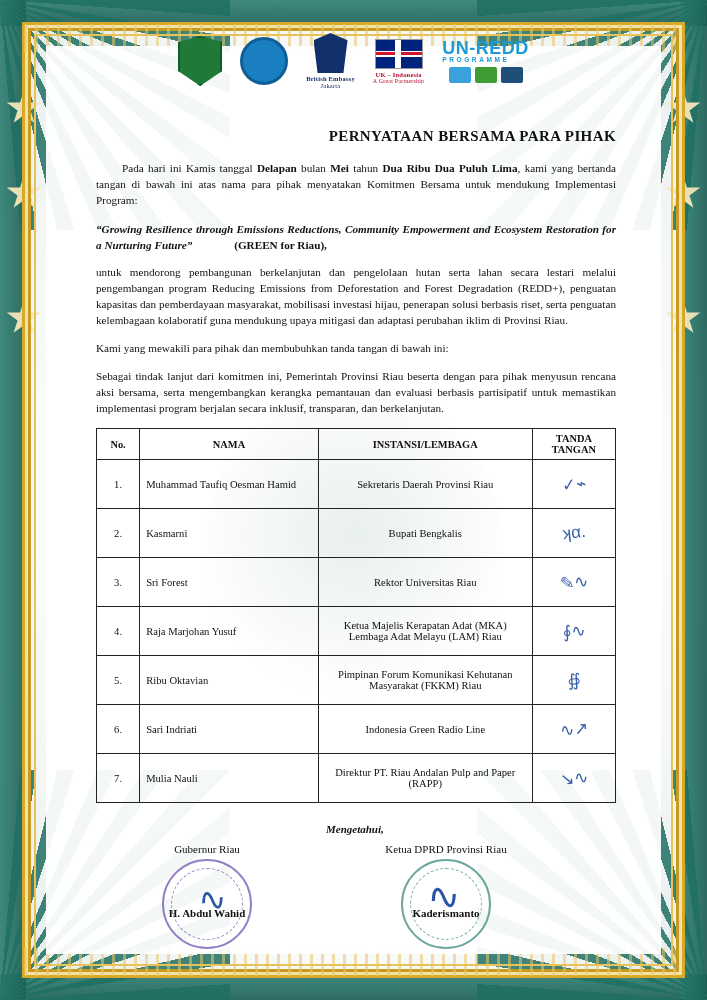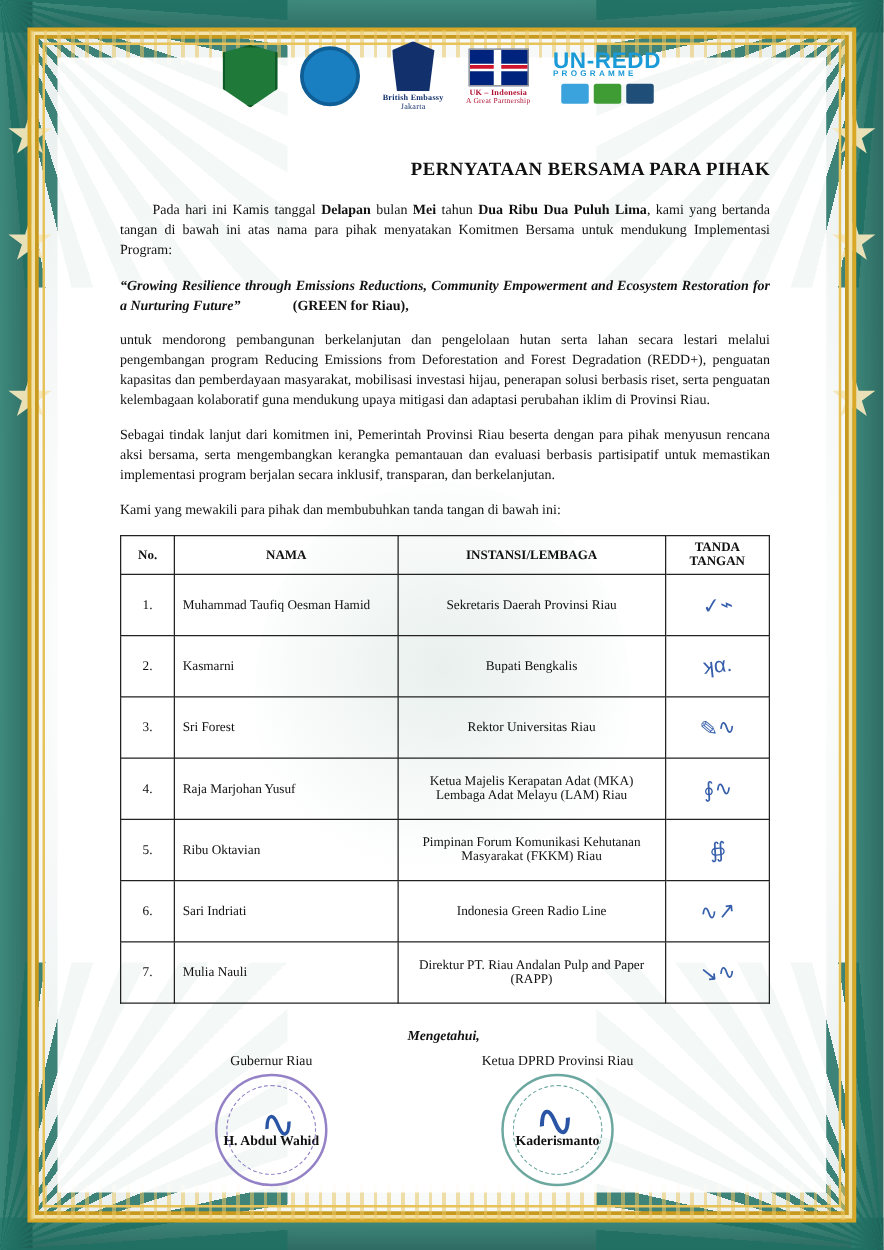--- a/index.html
+++ b/index.html
@@ -162,21 +162,21 @@
     font-size:17px;display:flex;align-items:center;justify-content:center;opacity:.85;
     transform:rotate(-6deg);
   }
   .footer{
     position:relative;margin-top:24px;height:120px;
   }
   .know{
     position:absolute;left:230px;top:-4px;font-style:italic;font-weight:bold;font-size:11px;
   }
   .sigblock{position:absolute;text-align:center;width:210px;}
-  .sigblock.left{left:16px;top:16px;}
+  .sigblock.left{left:6px;top:16px;}
   .sigblock.right{left:245px;top:16px;}
   .sigrole{font-size:11px;}
   .signame{font-size:11px;font-weight:bold;margin-top:52px;}
   .stamp{
     position:absolute;left:50%;top:16px;transform:translateX(-50%);
     width:86px;height:86px;border-radius:50%;
     border:2px solid #5b3fa8;opacity:.65;
   }
   .stamp:after{
     content:"";position:absolute;inset:7px;border:1px dashed #5b3fa8;border-radius:50%;
@@ -259,23 +259,23 @@
     <p class="para indent">
       <span>Pada hari ini Kamis tanggal </span><b>Delapan</b><span> bulan </span><b>Mei</b><span> tahun </span><b>Dua Ribu Dua Puluh Lima</b><span>, kami yang bertanda tangan di bawah ini atas nama para pihak menyatakan Komitmen Bersama untuk mendukung Implementasi Program:</span>
     </p>
 
     <p class="quote">
       <span>“Growing Resilience through Emissions Reductions, Community Empowerment and Ecosystem Restoration for a Nurturing Future”</span><span class="plain"> (GREEN for Riau),</span>
     </p>
 
     <p class="para">untuk mendorong pembangunan berkelanjutan dan pengelolaan hutan serta lahan secara lestari melalui pengembangan program Reducing Emissions from Deforestation and Forest Degradation (REDD+), penguatan kapasitas dan pemberdayaan masyarakat, mobilisasi investasi hijau, penerapan solusi berbasis riset, serta penguatan kelembagaan kolaboratif guna mendukung upaya mitigasi dan adaptasi perubahan iklim di Provinsi Riau.</p>
 
+    <p class="para lead">Kami yang mewakili para pihak dan membubuhkan tanda tangan di bawah ini:</p>
+
     <p class="para">Sebagai tindak lanjut dari komitmen ini, Pemerintah Provinsi Riau beserta dengan para pihak menyusun rencana aksi bersama, serta mengembangkan kerangka pemantauan dan evaluasi berbasis partisipatif untuk memastikan implementasi program berjalan secara inklusif, transparan, dan berkelanjutan.</p>
-
-    <p class="para lead">Kami yang mewakili para pihak dan membubuhkan tanda tangan di bawah ini:</p>
 
     <table class="sig">
       <thead>
         <tr>
           <th>No.</th>
           <th>NAMA</th>
           <th>INSTANSI/LEMBAGA</th>
           <th>TANDA TANGAN</th>
         </tr>
       </thead>

